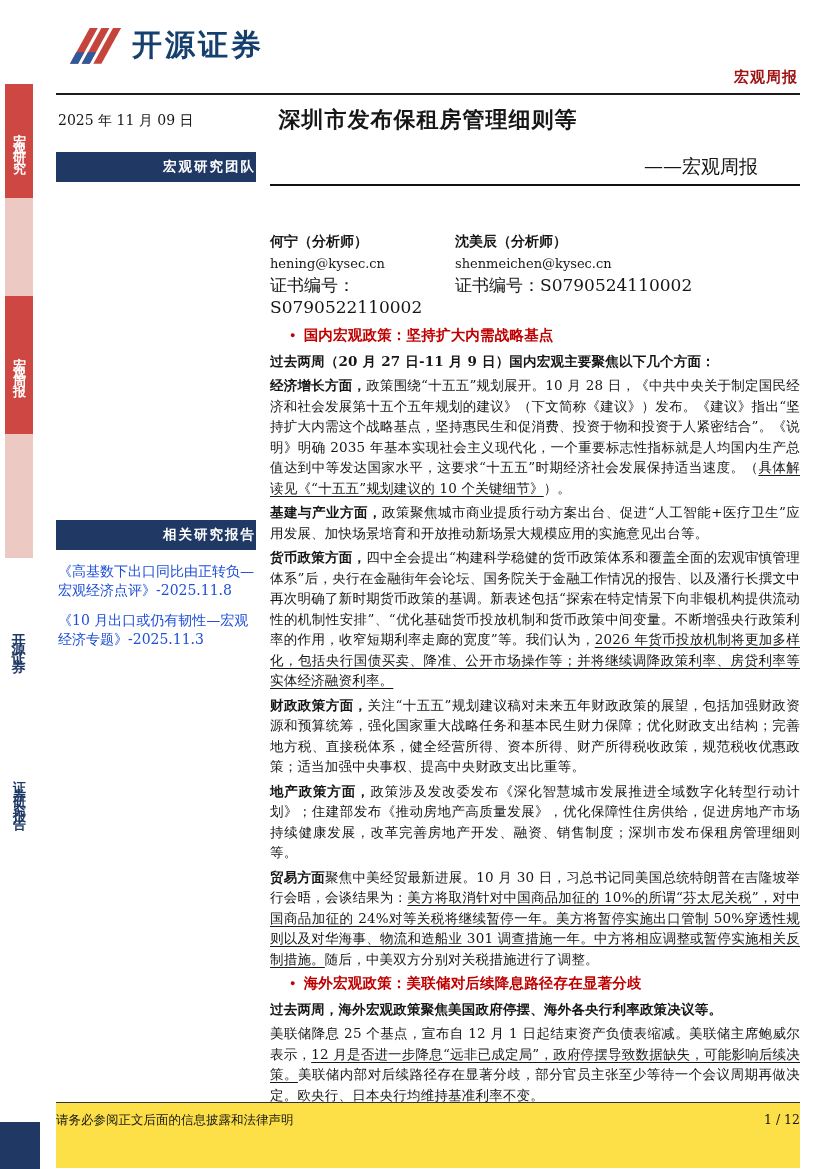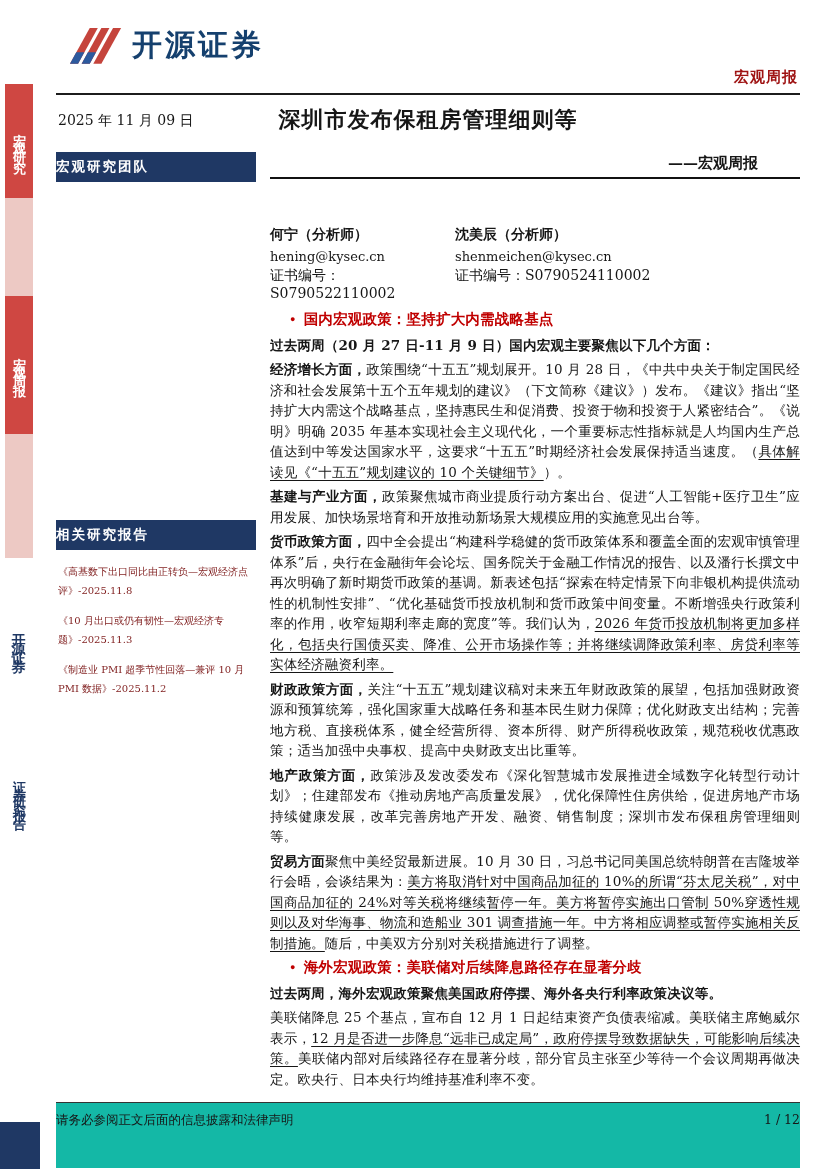--- a/index.html
+++ b/index.html
@@ -32,50 +32,50 @@
   
   .title-row { position:relative; height:55px; }
   .date { position:absolute; left:2px; top:17px; font-size:14px; }
   .page-title { position:absolute; left:0; right:0; top:10px; text-align:center; font-size:22px; font-weight:700; letter-spacing:1px; }
 
   
   .columns { display:flex; align-items:flex-start; }
   .left-col { width:200px; flex-shrink:0; }
   .main-col { flex:1; margin-left:14px; }
 
-  .navy-box { background:#1f3864; color:#fff; font-weight:700; text-align:left;
+  .navy-box { background:#1f3864; color:#fff; font-weight:700; text-align:right;
               font-size:13.5px; padding:6px 0; letter-spacing:2px; }
   .team-box { margin-top:2px; }
   .reports  { margin-top:338px; }
   .reports-list { margin-top:12px; padding:0 2px; }
-  .report-item { font-size:10px; line-height:19px; margin-bottom:11px; color:#7f1d1d; }
+  .report-item { font-size:14px; line-height:19px; margin-bottom:11px; color:#1d4ed8; }
 
-  .subtitle { text-align:right; padding-right:42px; font-weight:700; font-size:15px; margin-top:4px; }
+  .subtitle { text-align:right; padding-right:42px; font-weight:400; font-size:19px; margin-top:4px; }
   .mid-rule { border-top:2px solid #111; margin:4px 0 10px; }
 
   .analysts { display:grid; grid-template-columns:185px 1fr; margin-bottom:8px; }
   .a-name  { font-weight:700; font-size:14px; margin-bottom:5px;margin-top:37px; }
   .a-email { font-size:13px; margin-bottom:3px; }
-  .a-cert  { font-size:14px; }
+  .a-cert  { font-size:17px; }
 
   
   .blocks { font-size:13.5px; line-height:20.5px; letter-spacing:0.2px; }
   .blk-heading { color:#c00000; font-weight:700; font-size:14.5px; padding-left:20px; margin:4px 0 5px;font-family:Liberation Serif, serif; }
   .dot { font-size:9px; margin-right:8px; vertical-align:2px; }
   .blk-heading .dot { color:#c00000; }
   .blk-intro { font-weight:700; margin:0 0 4px; }
   .blk-para { text-align:justify; margin:0 0 4px; }
   .sb { font-weight:700; }
   .su { text-decoration:underline; text-underline-offset:3px; }
   .blk-risk { margin-top:20px; padding-left:20px; font-weight:700; }
   .blk-risk .dot { color:#c00000; }
   .risk-label { color:#c00000; }
 
   
-  .footer { position:absolute; top:1102px; left:0; right:0; height:66px; background:#14b8a6;
+  .footer { position:absolute; top:1102px; left:0; right:0; height:66px; background:#fde047;
             border-top:1.5px solid #333; padding-top:9px; display:flex; justify-content:space-between;
             font-size:12.5px; }
 </style>
 </head>
 <body>
 
 <div class="page">
 
   <div class="edge-pale"></div>
   <div class="edge-red" id="edge-top">宏观研究</div>
@@ -106,21 +106,20 @@
     </div>
 
     <div class="columns">
       <div class="left-col">
         <div class="navy-box team-box">宏观研究团队</div>
         <div class="reports">
           <div class="navy-box">相关研究报告</div>
           <div class="reports-list">
             <div class="report-item">《高基数下出口同比由正转负—宏观经济点评》-2025.11.8</div>
             <div class="report-item">《10 月出口或仍有韧性—宏观经济专题》-2025.11.3</div>
-            <div class="report-item">《制造业 PMI 超季节性回落—兼评 10 月 PMI 数据》-2025.11.2</div>
           </div>
         </div>
       </div>
 
       <div class="main-col">
         <div class="subtitle">——宏观周报</div>
         <div class="mid-rule"></div>
 
         <div class="analysts">
           <div class="analyst">

